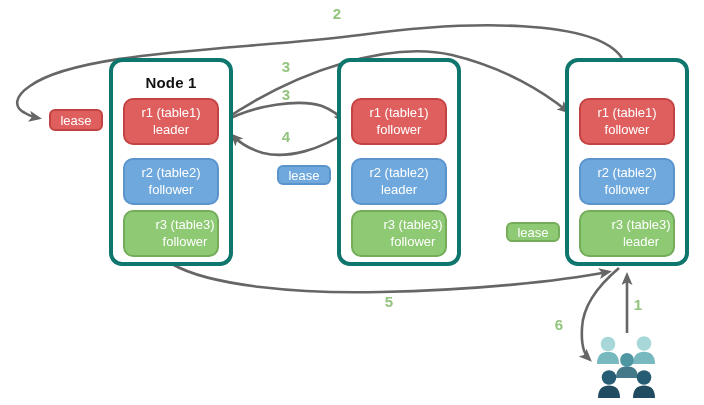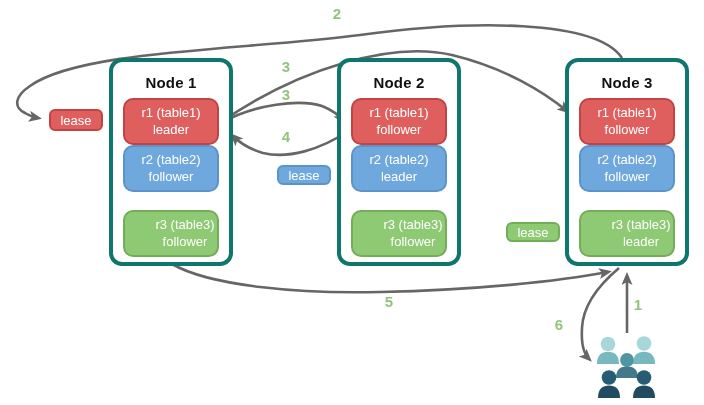--- a/index.html
+++ b/index.html
@@ -15,21 +15,21 @@
   }
   .node-title{
     margin-top:12px;text-align:center;font-size:15px;font-weight:bold;color:#111111;
     letter-spacing:.2px;
   }
   .replica{
     position:absolute;left:10px;right:10px;height:47px;border-radius:10px;
     box-sizing:border-box;display:flex;flex-direction:column;align-items:center;
     justify-content:center;color:#ffffff;font-size:13px;line-height:16.5px;text-align:center;
   }
-  .rep-0{top:36px;} .rep-1{top:83px;} .rep-2{top:148px;padding-left:28px;}
+  .rep-0{top:36px;} .rep-1{top:96px;} .rep-2{top:148px;padding-left:28px;}
   .rep-red{background:#df5f5f;border:2px solid #c34242;}
   .rep-blue{background:#6fa8dc;border:2px solid #5b94cd;}
   .rep-green{background:#8ec973;border:2px solid #74ad59;}
   .lease{
     position:absolute;width:54px;height:22px;border-radius:6px;box-sizing:border-box;
     display:flex;align-items:center;justify-content:center;color:#ffffff;font-size:13px;text-align:center;
   }
   .lease-red{left:49px;top:109px;background:#df5f5f;border:2px solid #c34242;}
   .lease-blue{left:277px;top:165px;background:#6fa8dc;border:2px solid #5b94cd;height:20px;}
   .lease-green{left:506px;top:222px;background:#8ec973;border:2px solid #74ad59;height:20px;}
@@ -98,37 +98,35 @@
       <span>r2 (table2)</span>
       <span>follower</span>
     </div>
     <div class="replica rep-2 rep-green">
       <span>r3 (table3)</span>
       <span>follower</span>
     </div>
   </div>
 
   <div class="node" style="left:337px">
-    <div class="node-title">Node 2</div>
     <div class="replica rep-0 rep-red">
       <span>r1 (table1)</span>
       <span>follower</span>
     </div>
     <div class="replica rep-1 rep-blue">
       <span>r2 (table2)</span>
       <span>leader</span>
     </div>
     <div class="replica rep-2 rep-green">
       <span>r3 (table3)</span>
       <span>follower</span>
     </div>
   </div>
 
   <div class="node" style="left:565px">
-    <div class="node-title">Node 3</div>
     <div class="replica rep-0 rep-red">
       <span>r1 (table1)</span>
       <span>follower</span>
     </div>
     <div class="replica rep-1 rep-blue">
       <span>r2 (table2)</span>
       <span>follower</span>
     </div>
     <div class="replica rep-2 rep-green">
       <span>r3 (table3)</span>

